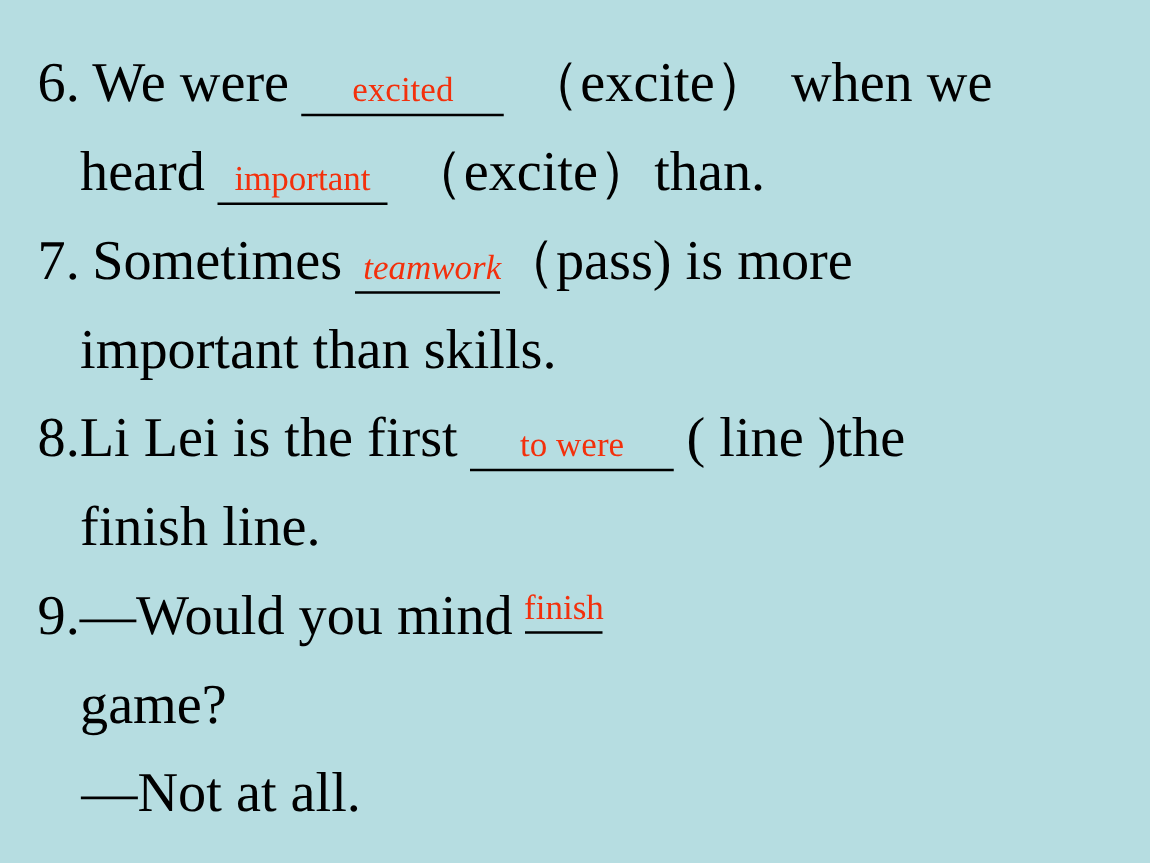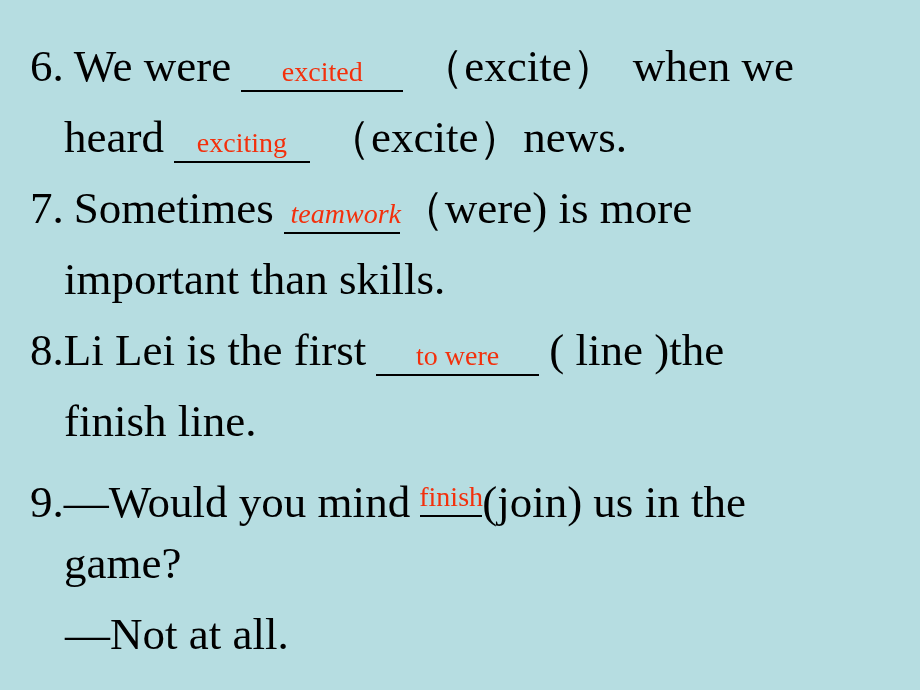--- a/index.html
+++ b/index.html
@@ -40,21 +40,21 @@
     color: #000000;
   }
 
   
   .ln1 { top: 44px;  left: 30px; }
   .ln2 { top: 115px; left: 64px; }
   .ln3 { top: 186px; left: 30px; }
   .ln4 { top: 257px; left: 64px; }
   .ln5 { top: 328px; left: 30px; }
   .ln6 { top: 399px; left: 64px; }
-  .ln7 { top: 480px; left: 30px; font-family: Liberation Serif, serif; }
+  .ln7 { top: 470px; left: 30px; font-family: Liberation Serif, serif; }
   .ln8 { top: 541px; left: 64px; }
   .ln9 { top: 612px; left: 30px; margin-left: 35px; }
 
   
   .blank {
     position: relative;
     display: inline-block;
     vertical-align: baseline;
     text-align: center;
     border-bottom: 2px solid #000000;
@@ -100,30 +100,30 @@
   .sp-wide { display: inline-block; width: 16px; }
 </style>
 </head>
 <body>
 
 <div class="slide">
   <div class="lines">
 
     <div class="line ln1"><span>6.</span><span class="sp"></span><span>We were</span><span class="sp"></span><span class="blank blank-excited"><span class="ans">excited</span></span><span class="sp-wide"></span><span>（excite）</span><span class="sp-wide"></span><span>when we</span></div>
 
-    <div class="line ln2"><span>heard</span><span class="sp"></span><span class="blank blank-exciting"><span class="ans">exciting</span></span><span class="sp-wide"></span><span>（excite）news.</span></div>
+    <div class="line ln2"><span>heard</span><span class="sp"></span><span class="blank blank-exciting"><span class="ans">important</span></span><span class="sp-wide"></span><span>（excite）than.</span></div>
 
-    <div class="line ln3"><span>7.</span><span class="sp"></span><span>Sometimes</span><span class="sp"></span><span class="blank blank-teamwork"><span class="ans">teamwork</span></span><span>（were) is more</span></div>
+    <div class="line ln3"><span>7.</span><span class="sp"></span><span>Sometimes</span><span class="sp"></span><span class="blank blank-teamwork"><span class="ans">teamwork</span></span><span>（pass) is more</span></div>
 
     <div class="line ln4"><span>important than skills.</span></div>
 
     <div class="line ln5"><span>8.</span><span>Li Lei is the first</span><span class="sp"></span><span class="blank blank-topass"><span class="ans">to were</span></span><span class="sp"></span><span>( line )the</span></div>
 
     <div class="line ln6"><span>finish line.</span></div>
 
-    <div class="line ln7"><span>9.</span><span>—Would you mind</span><span class="sp"></span><span class="blank blank-joining"><span class="ans">finish</span></span><span>(join) us in the</span></div>
+    <div class="line ln7"><span>9.</span><span>—Would you mind</span><span class="sp"></span><span class="blank blank-joining"><span class="ans">finish</span></span></div>
 
     <div class="line ln8"><span>game?</span></div>
 
     <div class="line ln9"><span>—Not at all.</span></div>
 
   </div>
 </div>
 
 </body></html>

